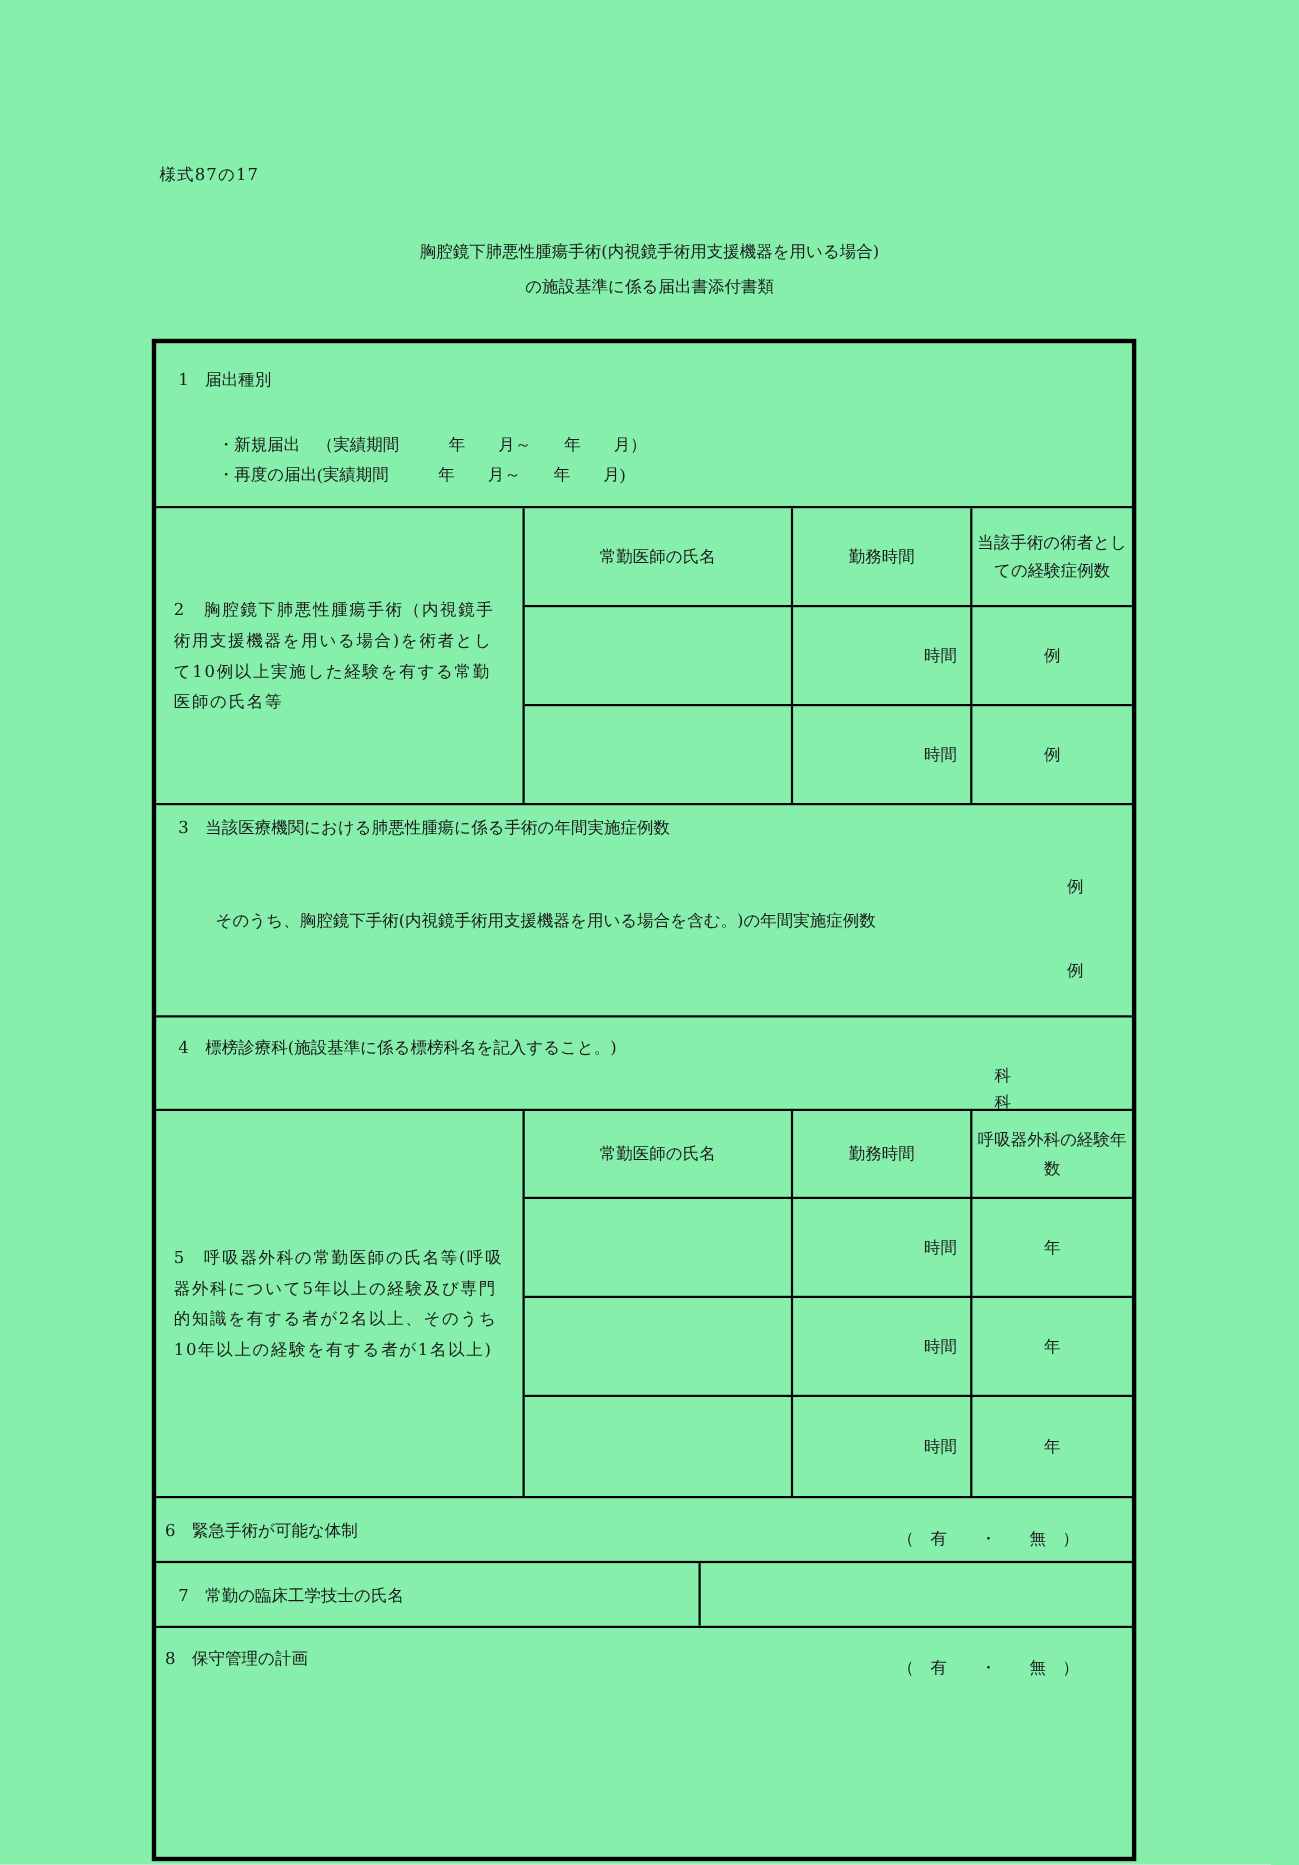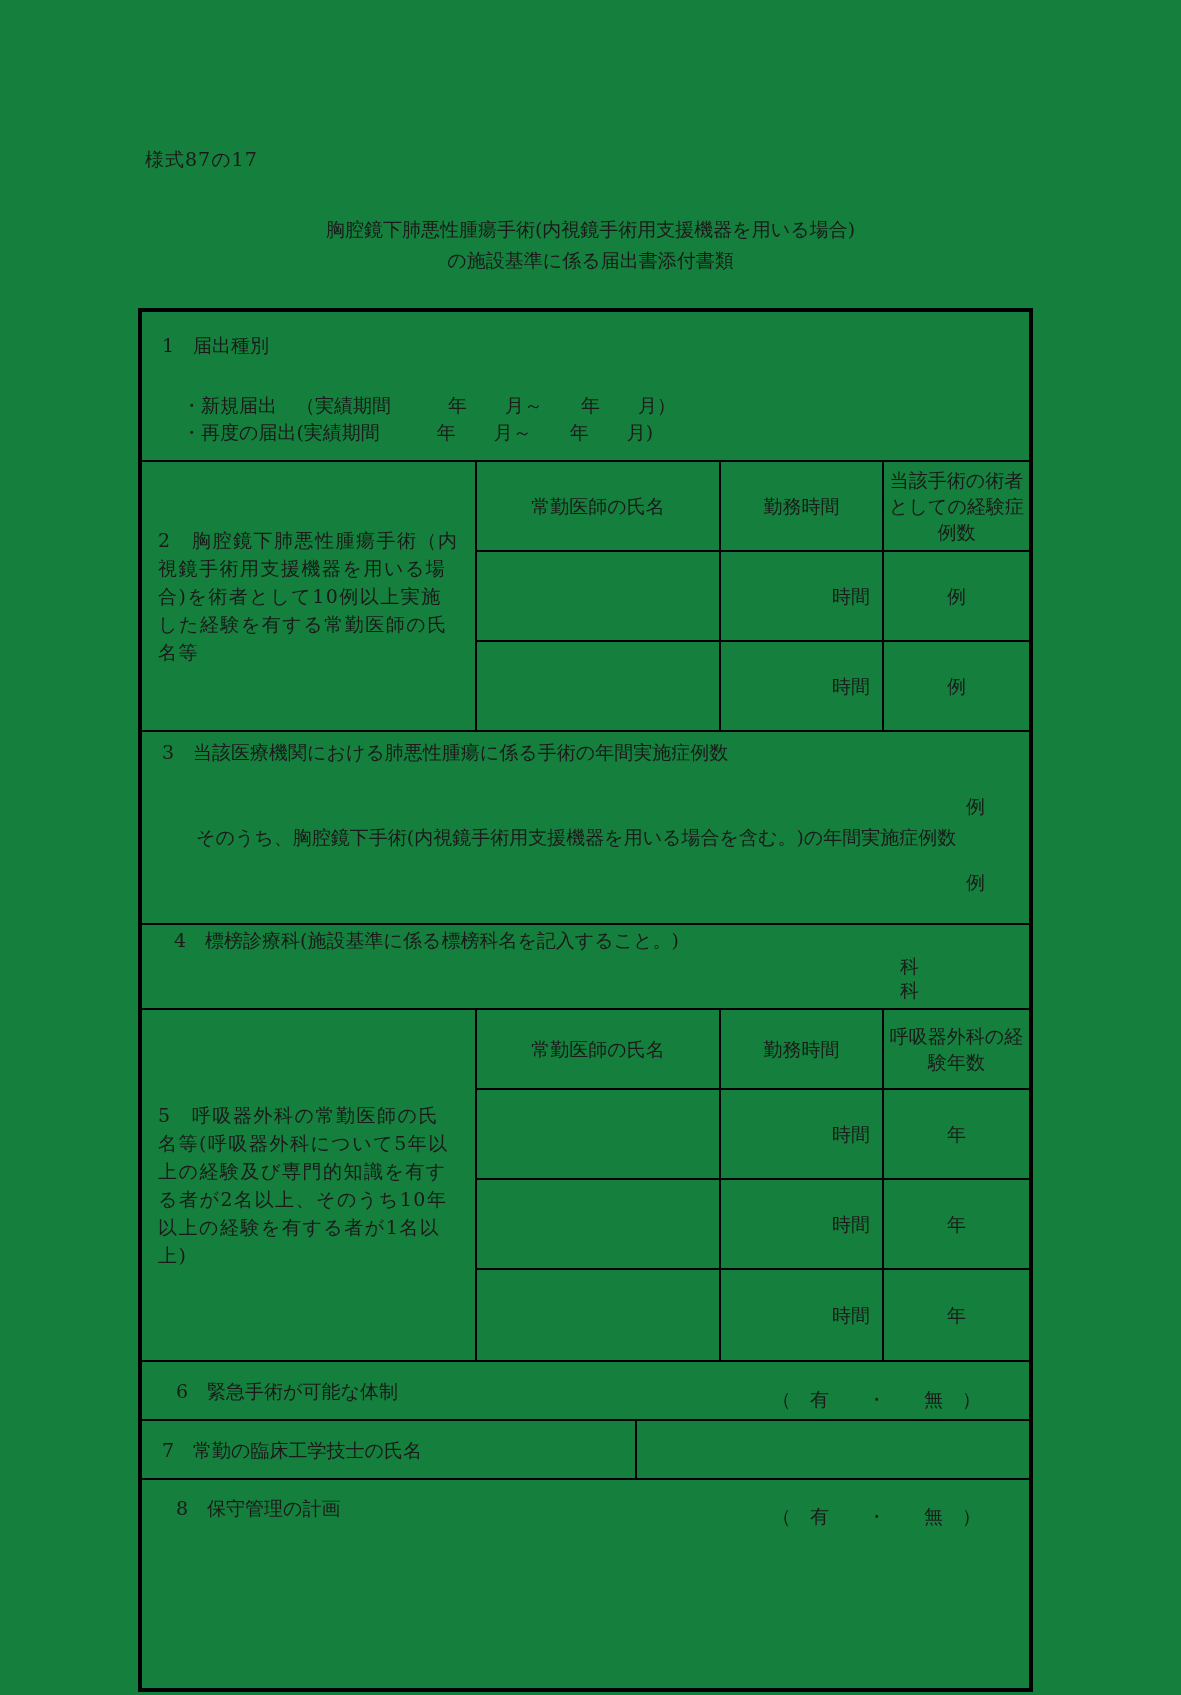--- a/index.html
+++ b/index.html
@@ -1,73 +1,73 @@
 <!DOCTYPE html>
 <html><head>
 <meta charset="utf-8">
 <style>
   * { box-sizing: border-box; margin: 0; padding: 0; }
   html,body { background:#e9e9e9; }
   .page {
     position: relative;
     width: 1181px; height: 1695px;
     margin: 0 auto;
-    background: #15803d;
+    background: #86efac;
     color: #1a1a1a;
     font-family: "DejaVu Serif", "Liberation Serif", serif;
-    font-size: 19px;
+    font-size: 15px;
     line-height: 26px;
   }
   .form-code { position: absolute; left: 145px; top: 146px; letter-spacing: 1px; }
   .doc-title { position: absolute; left: 0; top: 214px; width: 100%; text-align: center; line-height: 31px; }
 
   .doc-table {
     position: absolute; left: 138px; top: 308px;
     width: 895px; height: 1384px;
     border: 4px solid #000;
     background: transparent;
   }
   .sec { border-bottom: 2px solid #000; overflow: hidden; }
   .sec:last-child { border-bottom: none; }
 
   .br { border-right: 2px solid #000; }
   .bb { border-bottom: 2px solid #000; }
 
   
   .s1 { height: 150px; padding: 20px 0 0 20px; }
-  .s1 .opts { margin-top: 34px; margin-left: 20px; line-height: 27px; }
+  .s1 .opts { margin-top: 34px; margin-left: 36px; line-height: 27px; font-family: Liberation Serif, serif; }
 
   
   .s2 { height: 270px; display: grid; grid-template-columns: 335px 244px 163px 1fr; grid-template-rows: 90px 90px 1fr; }
   .s5 { height: 352px; display: grid; grid-template-columns: 335px 244px 163px 1fr; grid-template-rows: 80px 90px 90px 1fr; }
   .s2 .big-label { grid-row: 1 / 4; }
   .s5 .big-label { grid-row: 1 / 5; }
   .big-label { display: flex; align-items: center; padding: 0 16px; letter-spacing: 1.5px; line-height: 28px; }
   .cell { display: flex; align-items: center; justify-content: center; text-align: center; line-height: 26px; }
   .cell.unit-right { justify-content: flex-end; padding-right: 12px; }
 
   
   .s3 { height: 193px; }
   .s3 .heading { padding: 7px 0 0 20px; }
   .s3 .unit1 { text-align: right; padding-right: 44px; margin-top: 28px; }
   .s3 .subtext { margin-top: 5px; padding-left: 54px; padding-right: 48px; line-height: 27px; }
   .s3 .unit2 { text-align: right; padding-right: 44px; margin-top: 18px; }
 
   
   .s4 { height: 85px; }
-  .s4 .heading { padding: 2px 0 0 20px; margin-left: 12px; }
+  .s4 .heading { padding: 14px 0 0 20px; }
   .s4 .unit { text-align: right; padding-right: 110px; line-height: 24px; }
   .s4 .unit.first { margin-top: 1px; }
 
   
   .row-flex { display: flex; align-items: center; }
   .s6 { height: 59px; }
   .s7 { height: 59px; }
   .s8 { height: 56px; border-radius: 15px; }
-  .s6, .s8 { padding-left: 34px; }
+  .s6, .s8 { padding-left: 8px; }
   .choice { margin-left: auto; margin-right: 48px; white-space: pre; margin-top: 16px; }
   .s7 .label-part { width: 495px; height: 100%; display: flex; align-items: center; padding-left: 20px; }
   .s7 .value-part { flex: 1; height: 100%; }
 </style>
 </head>
 <body>
 
 <div class="page">
 
   <div class="form-code">様式87の17</div>

